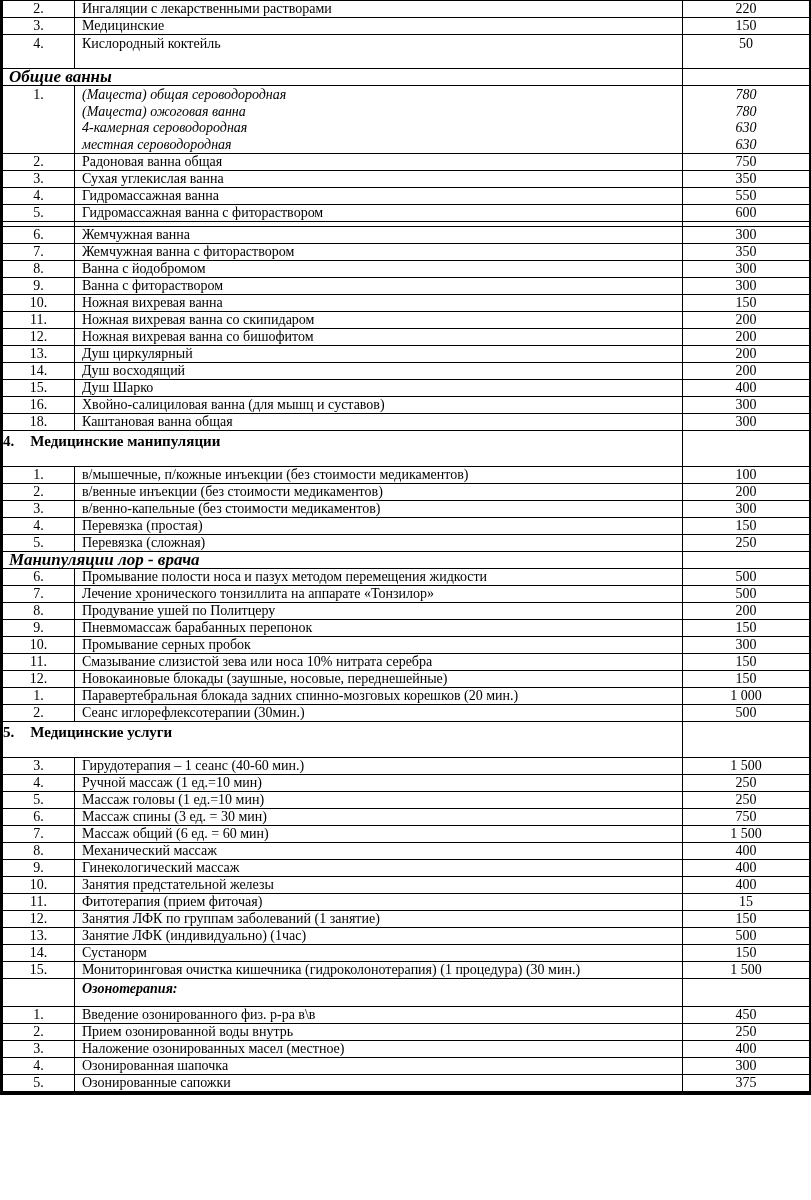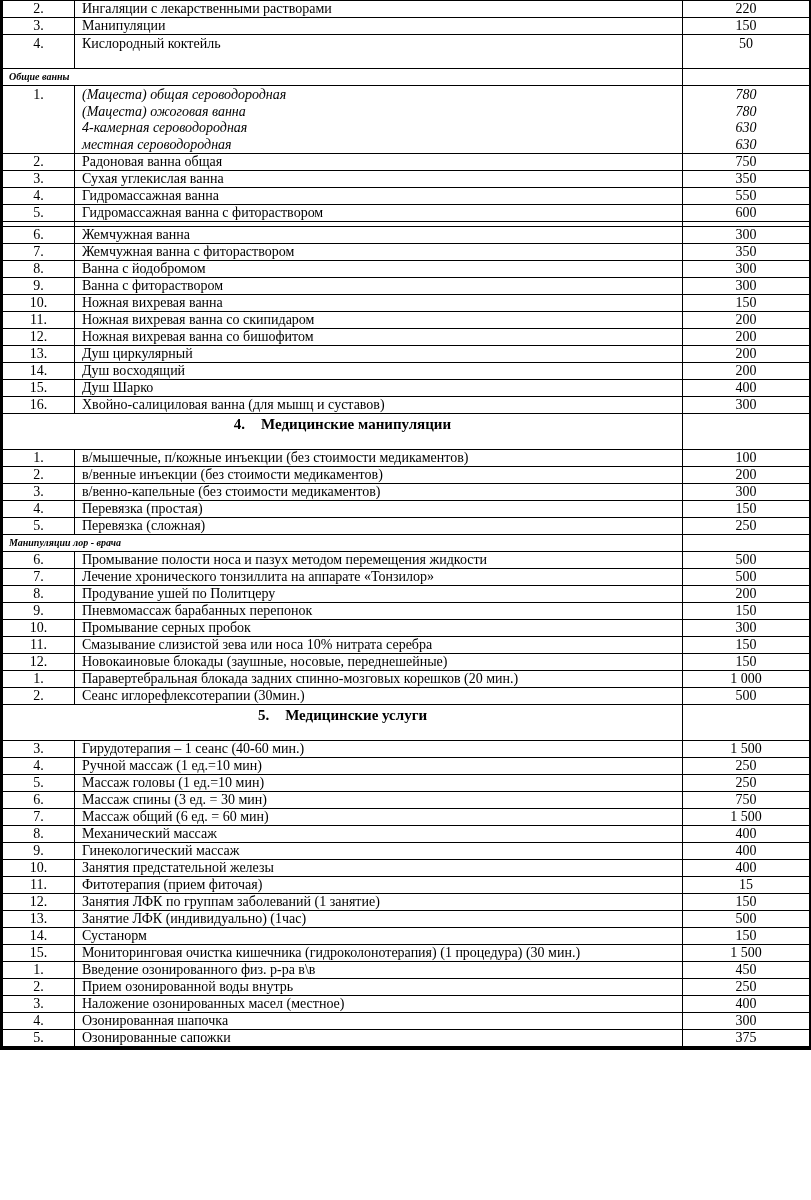--- a/index.html
+++ b/index.html
@@ -24,25 +24,25 @@
 
   tr.r-item td      { height: 17px; }
   tr.r-item_tall td { height: 34px; vertical-align: top; padding-top: 1px; }
   tr.r-spacer td    { height: 5px; }
 
   tr.r-multi td   { height: 67px; vertical-align: top; padding-top: 1px; }
   tr.r-multi div  { line-height: 16.5px; font-style: italic; }
 
   tr.r-section td { height: 17px; }
   td.c-section {
-    font-weight: bold; font-style: italic; padding-left: 6px; font-size: 10px;
+    font-weight: bold; font-style: italic; padding-left: 6px; font-size: 17px;
   }
 
   tr.r-header td { height: 36px; vertical-align: top; }
-  td.c-header { text-align: center; font-weight: bold; font-size: 15px; padding-top: 2px; }
+  td.c-header { text-align: left; font-weight: bold; font-size: 15px; padding-top: 2px; }
   td.c-header .hnum { margin-right: 16px; }
 
   tr.r-subsection td { height: 28px; vertical-align: top; padding-top: 2px; }
   td.c-subsection { font-weight: bold; font-style: italic; }
 </style>
 </head>
 <body>
 
 <div class="page">
   <div class="frame">
@@ -53,21 +53,21 @@
         <col style="width:127px">
       </colgroup>
       <tbody>
           <tr class="r-item">
             <td class="c-num">2.</td>
             <td class="c-name">Ингаляции с лекарственными растворами</td>
             <td class="c-price">220</td>
           </tr>
           <tr class="r-item">
             <td class="c-num">3.</td>
-            <td class="c-name">Манипуляции</td>
+            <td class="c-name">Медицинские</td>
             <td class="c-price">150</td>
           </tr>
           <tr class="r-item_tall">
             <td class="c-num">4.</td>
             <td class="c-name">Кислородный коктейль</td>
             <td class="c-price">50</td>
           </tr>
           <tr class="r-section">
             <td class="c-section" colspan="2">Общие ванны</td>
             <td class="c-price"></td>
@@ -160,20 +160,25 @@
           <tr class="r-item">
             <td class="c-num">15.</td>
             <td class="c-name">Душ Шарко</td>
             <td class="c-price">400</td>
           </tr>
           <tr class="r-item">
             <td class="c-num">16.</td>
             <td class="c-name">Хвойно-салициловая ванна (для мышц и суставов)</td>
             <td class="c-price">300</td>
           </tr>
+          <tr class="r-item">
+            <td class="c-num">18.</td>
+            <td class="c-name">Каштановая ванна общая</td>
+            <td class="c-price">300</td>
+          </tr>
           <tr class="r-header">
             <td class="c-header" colspan="2"><span class="hnum">4.</span><span>Медицинские манипуляции</span></td>
             <td class="c-price"></td>
           </tr>
           <tr class="r-item">
             <td class="c-num">1.</td>
             <td class="c-name">в/мышечные, п/кожные инъекции (без стоимости медикаментов)</td>
             <td class="c-price">100</td>
           </tr>
           <tr class="r-item">
@@ -306,20 +311,25 @@
           </tr>
           <tr class="r-item">
             <td class="c-num">14.</td>
             <td class="c-name">Сустанорм</td>
             <td class="c-price">150</td>
           </tr>
           <tr class="r-item">
             <td class="c-num">15.</td>
             <td class="c-name">Мониторинговая очистка кишечника (гидроколонотерапия) (1 процедура) (30 мин.)</td>
             <td class="c-price">1 500</td>
+          </tr>
+          <tr class="r-subsection">
+            <td class="c-num"></td>
+            <td class="c-name c-subsection">Озонотерапия:</td>
+            <td class="c-price"></td>
           </tr>
           <tr class="r-item">
             <td class="c-num">1.</td>
             <td class="c-name">Введение озонированного физ. р-ра  в\в</td>
             <td class="c-price">450</td>
           </tr>
           <tr class="r-item">
             <td class="c-num">2.</td>
             <td class="c-name">Прием озонированной воды внутрь</td>
             <td class="c-price">250</td>

